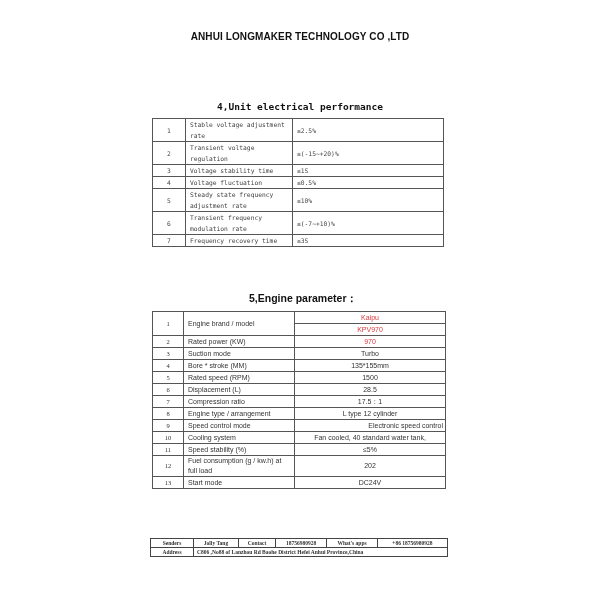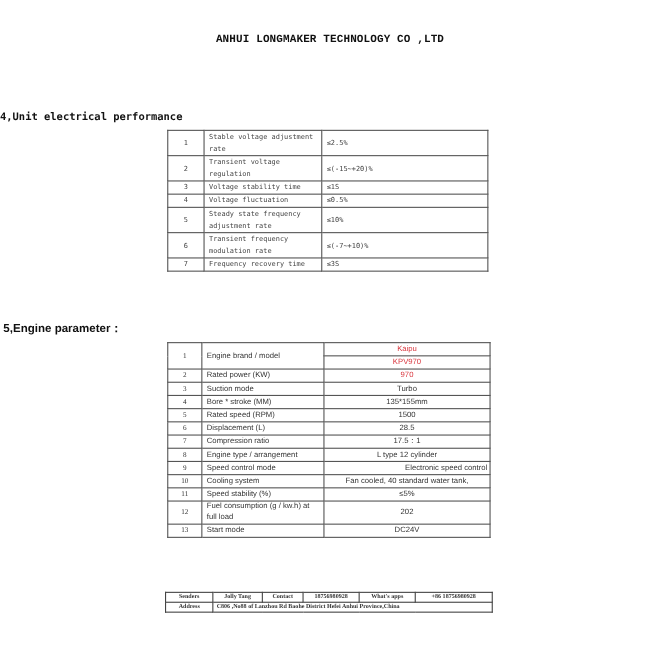--- a/index.html
+++ b/index.html
@@ -1,23 +1,23 @@
 <!DOCTYPE html>
 <html><head>
   <meta charset="utf-8">
   <style>
     html, body { margin: 0; padding: 0; background: #ffffff; }
     body { width: 600px; height: 600px; position: relative; overflow: hidden; color: #222; }
     .company {
       position: absolute; left: 0; top: 31px; width: 600px; text-align: center;
-      font-family: Liberation Mono, monospace; font-weight: bold; font-size: 10px; color: #111;
+      font-family: Liberation Sans, sans-serif; font-weight: bold; font-size: 10px; color: #111;
       letter-spacing: 0.1px;
     }
     .sec-title {
-      position: absolute; left: 0; width: 600px; text-align: left; font-weight: bold; color: #111;
+      position: absolute; left: 0; width: 600px; text-align: center; font-weight: bold; color: #111;
     }
     .sec4-title { top: 101px; font-family: "DejaVu Sans Mono", monospace; font-size: 9.5px; }
     .sec5-title { top: 292px; font-family: "Liberation Sans", sans-serif; font-size: 10.5px; left: 3px; }
 
     table { border-collapse: collapse; position: absolute; }
     td { border: 1px solid #555; padding: 0 4px; vertical-align: middle; }
 
     
     .t4 { left: 152px; top: 118px; width: 292px; font-family: "DejaVu Sans Mono", monospace; font-size: 6.3px; color: #444; }
     .t4 td { line-height: 11px; }

